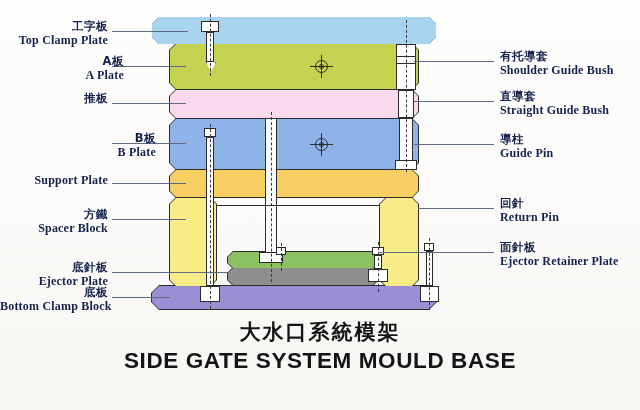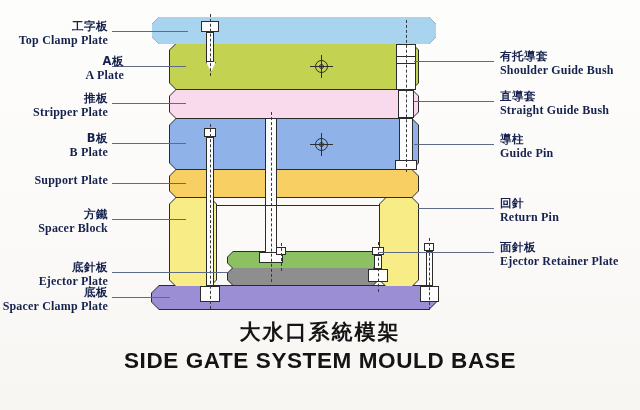--- a/index.html
+++ b/index.html
@@ -179,40 +179,39 @@
   <div class="lbl left" style="left:0;top:21px;width:108px;">
     <span class="cn">工字板</span>
     <span class="en">Top Clamp Plate</span>
   </div>
   <div class="lbl left" style="left:16px;top:56px;width:108px;">
     <span class="cn">A板</span>
     <span class="en">A Plate</span>
   </div>
   <div class="lbl left" style="left:0;top:93px;width:108px;">
     <span class="cn">推板</span>
-    <span class="en">Stripper Plate</span>
-  </div>
-  <div class="lbl left" style="left:0;top:133px;width:108px;">
+  </div>
+  <div class="lbl left" style="left:0;top:133px;width:108px;padding-left:48px;">
     <span class="cn">B板</span>
     <span class="en">B Plate</span>
   </div>
   <div class="lbl left" style="left:0;top:173px;width:108px;">
     <span class="en">Support Plate</span>
   </div>
   <div class="lbl left" style="left:0;top:209px;width:108px;">
     <span class="cn">方鐵</span>
     <span class="en">Spacer Block</span>
   </div>
   <div class="lbl left" style="left:0;top:262px;width:108px;">
     <span class="cn">底針板</span>
     <span class="en">Ejector Plate</span>
   </div>
   <div class="lbl left" style="left:0;top:287px;width:108px;">
     <span class="cn">底板</span>
-    <span class="en">Spacer Clamp Plate</span>
+    <span class="en">Bottom Clamp Block</span>
   </div>
 
   <div class="lbl right" style="left:500px;top:51px;">
     <span class="cn">有托導套</span>
     <span class="en">Shoulder Guide Bush</span>
   </div>
   <div class="lbl right" style="left:500px;top:91px;">
     <span class="cn">直導套</span>
     <span class="en">Straight Guide Bush</span>
   </div>

